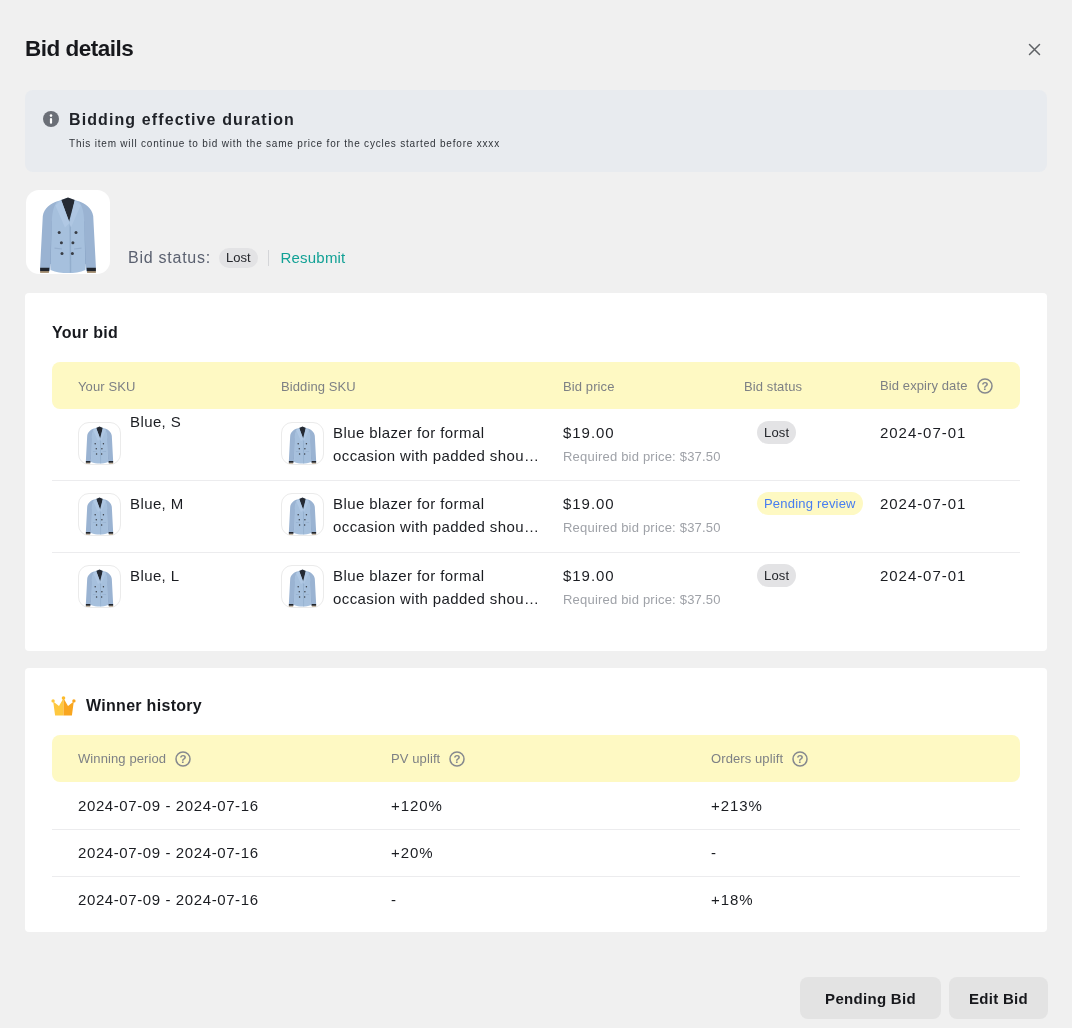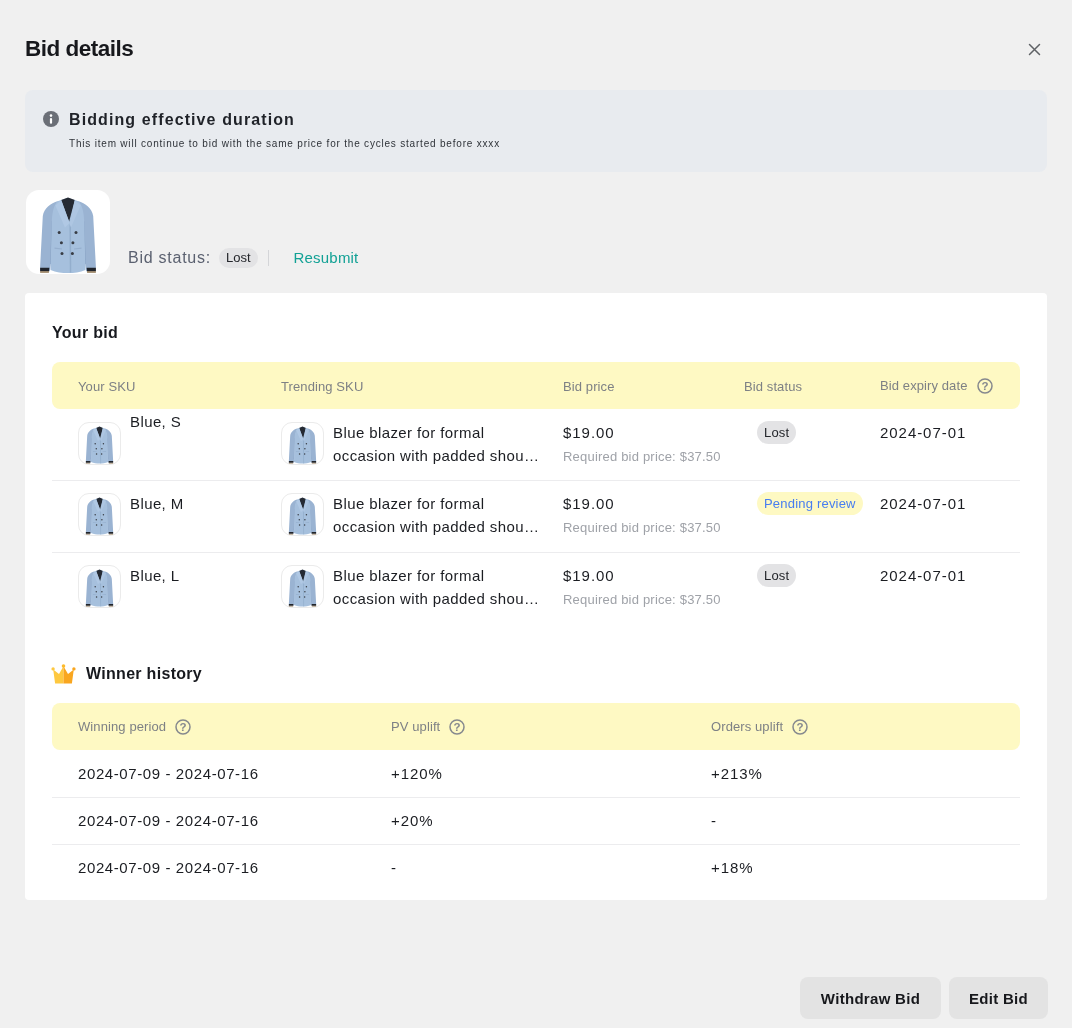--- a/index.html
+++ b/index.html
@@ -13,25 +13,25 @@
   .btitle { left:69px; top:111px; font-size:16px; font-weight:bold; color:#1f2228; letter-spacing:1.1px; }
   .bbody { left:69px; top:138px; font-size:10px; color:#2f3339; letter-spacing:0.8px; }
 
   .pimg { left:26px; top:190px; width:84px; height:84px; background:#fff; border-radius:13px; }
   .ptitle { left:128px; top:192px; width:935px; font-size:16.9px; font-weight:bold; color:#17191e; line-height:26.5px; letter-spacing:0; }
   .pstatusrow { left:128px; top:247px; height:21px; display:flex; align-items:center; }
   .pslabel { font-size:16px; color:#5b6170; letter-spacing:0.75px; }
   .pill { display:inline-flex; align-items:center; justify-content:center; background:#e3e3e5; border-radius:11px; color:#24262b; white-space:nowrap; }
   .pill1 { margin-left:8px; height:20px; padding:0 7px; font-size:13px; }
   .vdiv { width:1px; height:16px; background:#d4d5d8; margin:0 12px 0 10px; }
-  .resubmit { font-size:15px; color:#12a195; letter-spacing:0.2px;margin-left:13px; }
+  .resubmit { font-size:15px; color:#12a195; letter-spacing:0.2px; }
 
   .card { position:absolute; background:#fff; border-radius:4px; left:25px; width:1022px; }
   .card1 { top:293px; height:358px; }
-  .card2 { top:636px; height:264px; }
+  .card2 { top:668px; height:264px; }
   .ctitle { position:absolute; font-size:16px; font-weight:bold; color:#17191e; letter-spacing:0.3px; line-height:18px; }
 
   .thead { background:#fef9c3; border-radius:8px; position:absolute; left:27px; width:968px; height:47px; }
   .th { position:absolute; font-size:13px; color:#7e8185; letter-spacing:0.1px; top:50%; transform:translateY(-50%); white-space:nowrap; display:flex; align-items:center; }
   .sep { position:absolute; left:27px; width:968px; height:1px; background:#ececee; }
 
   .thumb { position:absolute; width:43px; height:43px; background:#fff; border:1px solid #ebebeb; border-radius:11px; }
   .thumb svg { position:absolute; left:0; top:0; }
   .cell { position:absolute; font-size:15px; color:#1b1d22; letter-spacing:0.4px; line-height:22.5px; white-space:nowrap; }
   .sub { position:absolute; font-size:13px; color:#9fa2a8; letter-spacing:0.2px; line-height:16px; white-space:nowrap; }
@@ -68,21 +68,21 @@
     <span class="pslabel">Bid status:</span>
     <span class="pill pill1">Lost</span>
     <span class="vdiv"></span>
     <span class="resubmit">Resubmit</span>
   </div>
 
   <div class="card card1">
     <div class="ctitle" style="left:27px; top:31px;">Your bid</div>
     <div class="thead" style="top:69px;">
       <div class="th" style="left:26px;">Your SKU</div>
-      <div class="th" style="left:229px;">Trending SKU</div>
+      <div class="th" style="left:229px;">Bidding SKU</div>
       <div class="th" style="left:511px;">Bid price</div>
       <div class="th" style="left:692px;">Bid status</div>
       <div class="th" style="left:828px;">Bid expiry date<svg class="qicon" width="16" height="16" viewBox="0 0 16 16">
             <circle cx="8" cy="8" r="7" fill="none" stroke="#86898e" stroke-width="1.5"></circle>
             <text x="8" y="12" font-size="11.5" font-weight="bold" fill="#86898e" text-anchor="middle" font-family="Liberation Sans">?</text>
           </svg></div>
     </div>
 
     <div class="thumb" style="left:53px; top:129px;">
         <svg width="41" height="41" viewBox="0 0 84 84">
@@ -163,21 +163,21 @@
     <div class="sep" style="top:161px;"></div>
     <div class="cell numd" style="left:53px; top:174px;">2024-07-09 - 2024-07-16</div>
     <div class="cell num" style="left:366px; top:174px;">+20%</div>
     <div class="cell num" style="left:686px; top:174px;">-</div>
     <div class="sep" style="top:208px;"></div>
     <div class="cell numd" style="left:53px; top:221px;">2024-07-09 - 2024-07-16</div>
     <div class="cell num" style="left:366px; top:221px;">-</div>
     <div class="cell num" style="left:686px; top:221px;">+18%</div>
   </div>
 
-  <div class="btn" style="left:800px; width:141px;">Withdraw Bid</div>
+  <div class="btn" style="left:800px; width:141px;">Pending Bid</div>
   <div class="btn" style="left:949px; width:99px;">Edit Bid</div>
 
   <svg width="0" height="0" style="position:absolute;">
     <defs>
       <g id="blazer">
         <path d="M32 11 C24.5 13 18 18.5 16.8 26 L14.1 77 L14.2 81.3 L23.8 81.3 L25.1 72.5 L26.8 35 C27 26 28.5 16.5 32 11 Z" fill="#9ab3d2"></path>
         <path d="M52 11 C59.5 13 66 18.5 67.2 26 L69.9 77 L69.8 81.3 L60.2 81.3 L58.9 72.5 L57.2 35 C57 26 55.5 16.5 52 11 Z" fill="#9ab3d2"></path>
         <path d="M26.9 32 L25 74 L24 74 L25.8 31 Z" fill="#89a4c5"></path>
         <path d="M57.1 32 L59 74 L60 74 L58.2 31 Z" fill="#89a4c5"></path>
         <path d="M31.5 11.3 C27.8 15.3 26.3 22 25.9 30 L24.5 80 C30 82.5 36 83.1 42 83.1 C48 83.1 54 82.5 59.5 80 L58.1 30 C57.7 22 56.2 15.3 52.5 11.3 L42 7.8 Z" fill="#a6c0dd"></path>

